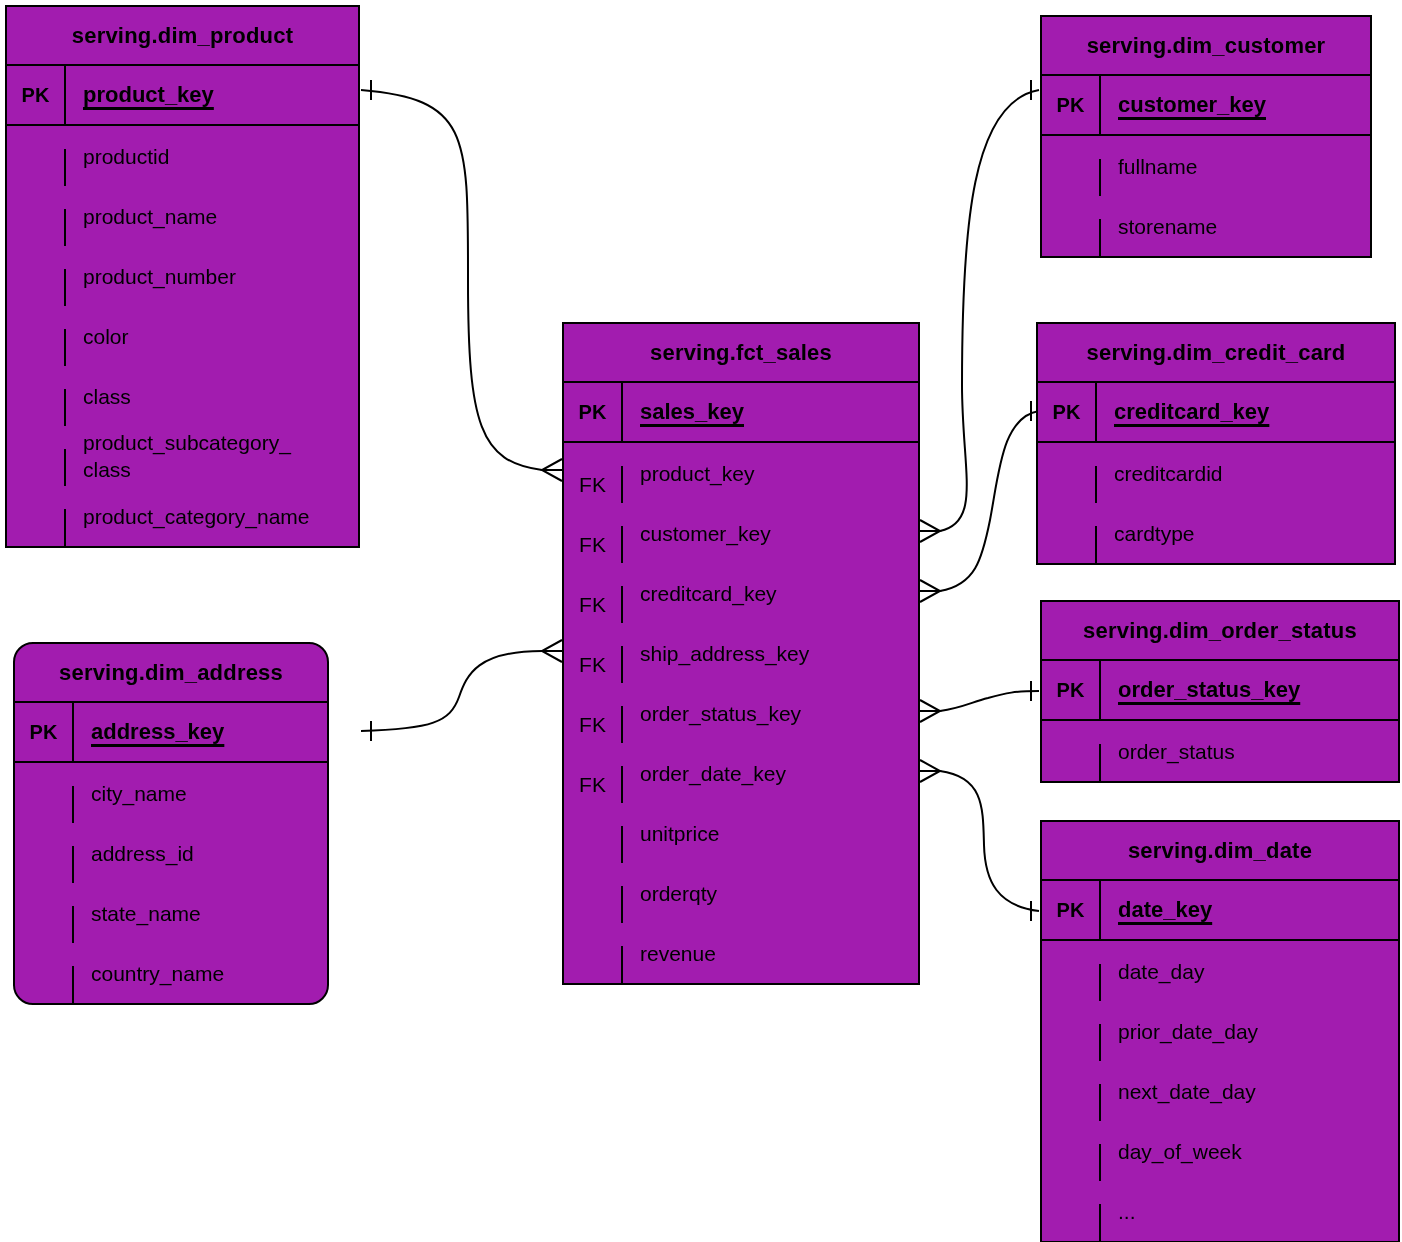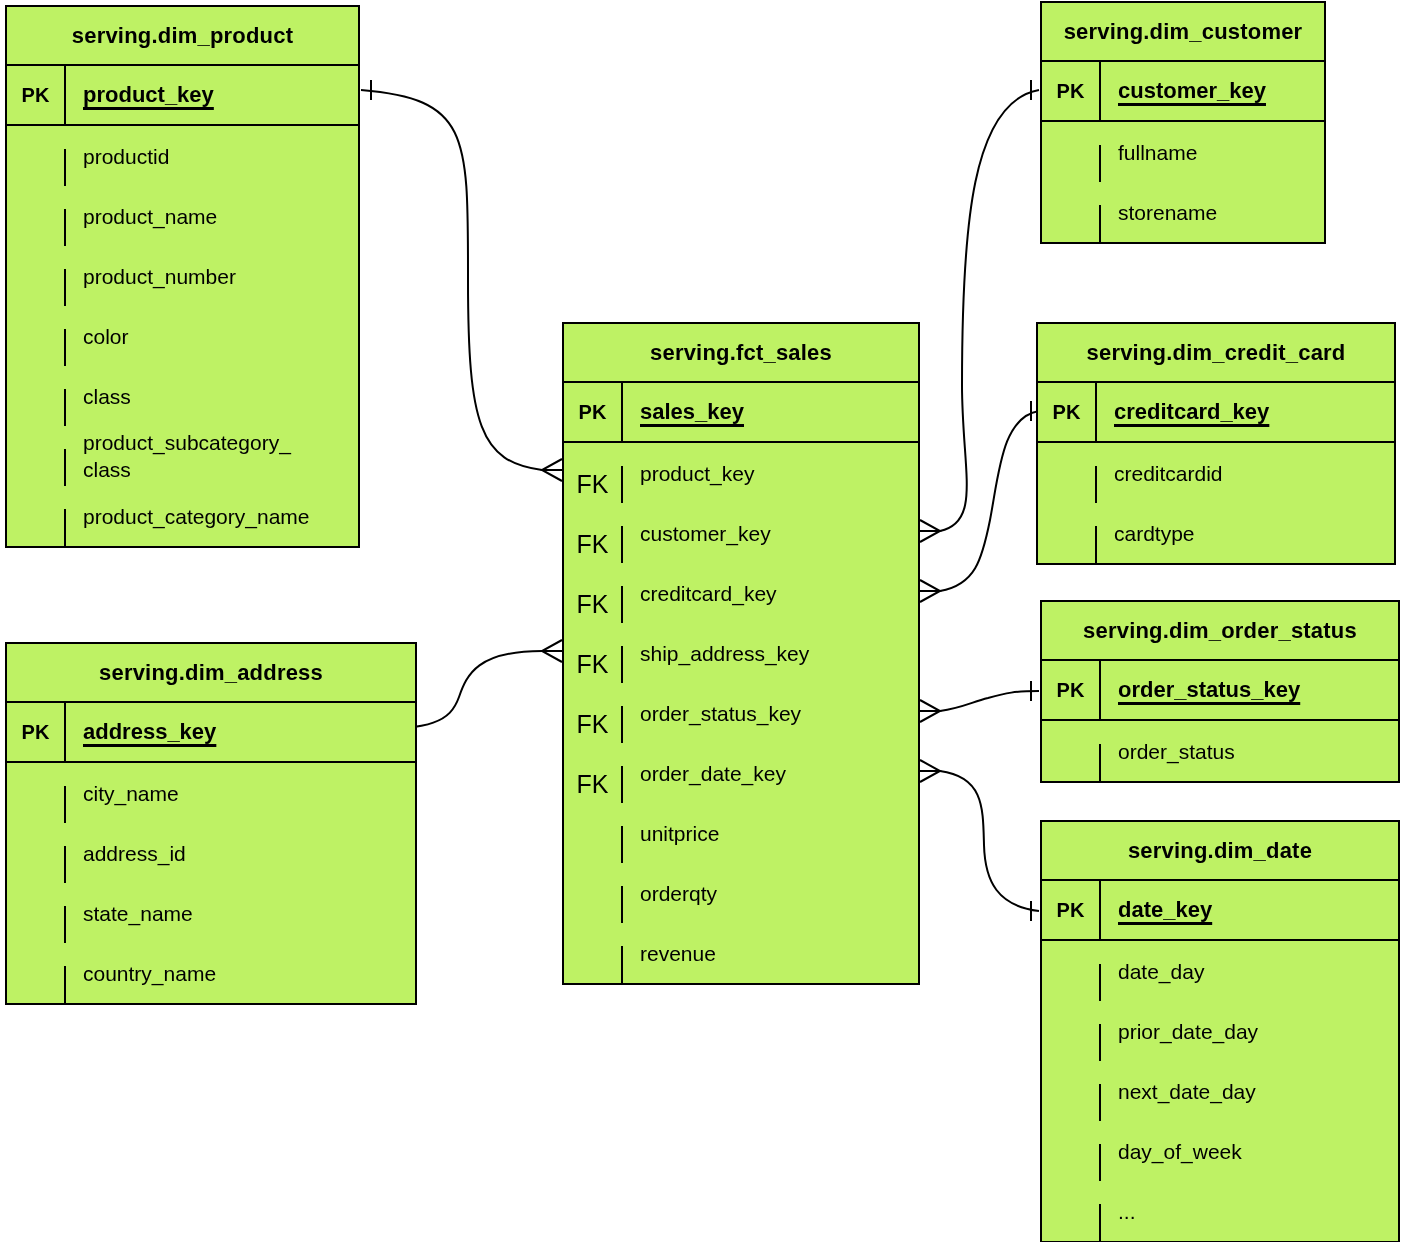--- a/index.html
+++ b/index.html
@@ -24,21 +24,21 @@
     height: 1242px;
   }
   #wires path {
     stroke: #000000;
     stroke-width: 2;
     fill: none;
   }
   .entity {
     position: absolute;
     box-sizing: border-box;
-    background: #bef264;
+    background: #a21caf;
     border: 2px solid #000000;
   }
   .t-title {
     height: 57px;
     border-bottom: 2px solid #000000;
     display: flex;
     align-items: center;
     justify-content: center;
     font-weight: bold;
     font-size: 22px;
@@ -74,38 +74,38 @@
     height: 60px;
     display: flex;
   }
   .t-tagcell {
     width: 57px;
     flex: 0 0 57px;
     border-right: 2px solid #000000;
     display: flex;
     align-items: center;
     justify-content: center;
-    font-size: 25px;
+    font-size: 21px;
     margin-top: 23px;
   }
   .t-attr {
     flex: 1;
     display: flex;
     align-items: center;
     padding-left: 17px;
     padding-right: 10px;
     font-size: 21px;
     line-height: 27px;
     white-space: pre-line;
   }
   
   #e-product      { left: 5px;    top: 5px;   width: 355px; }
-  #e-address      { left: 5px;    top: 642px; width: 412px; }
+  #e-address      { left: 13px;    top: 642px; width: 316px; border-radius: 20px; }
   #e-fct-sales    { left: 562px;  top: 322px; width: 358px; }
-  #e-customer     { left: 1040px; top: 1px;   width: 286px; }
+  #e-customer     { left: 1040px; top: 15px;   width: 332px; }
   #e-credit-card  { left: 1036px; top: 322px; width: 360px; }
   #e-order-status { left: 1040px; top: 600px; width: 360px; }
   #e-date         { left: 1040px; top: 820px; width: 360px; }
 </style>
 </head>
 <body>
 
 <div id="canvas">
 
   <svg id="wires" viewBox="0 0 1402 1242" xmlns="http://www.w3.org/2000/svg">

